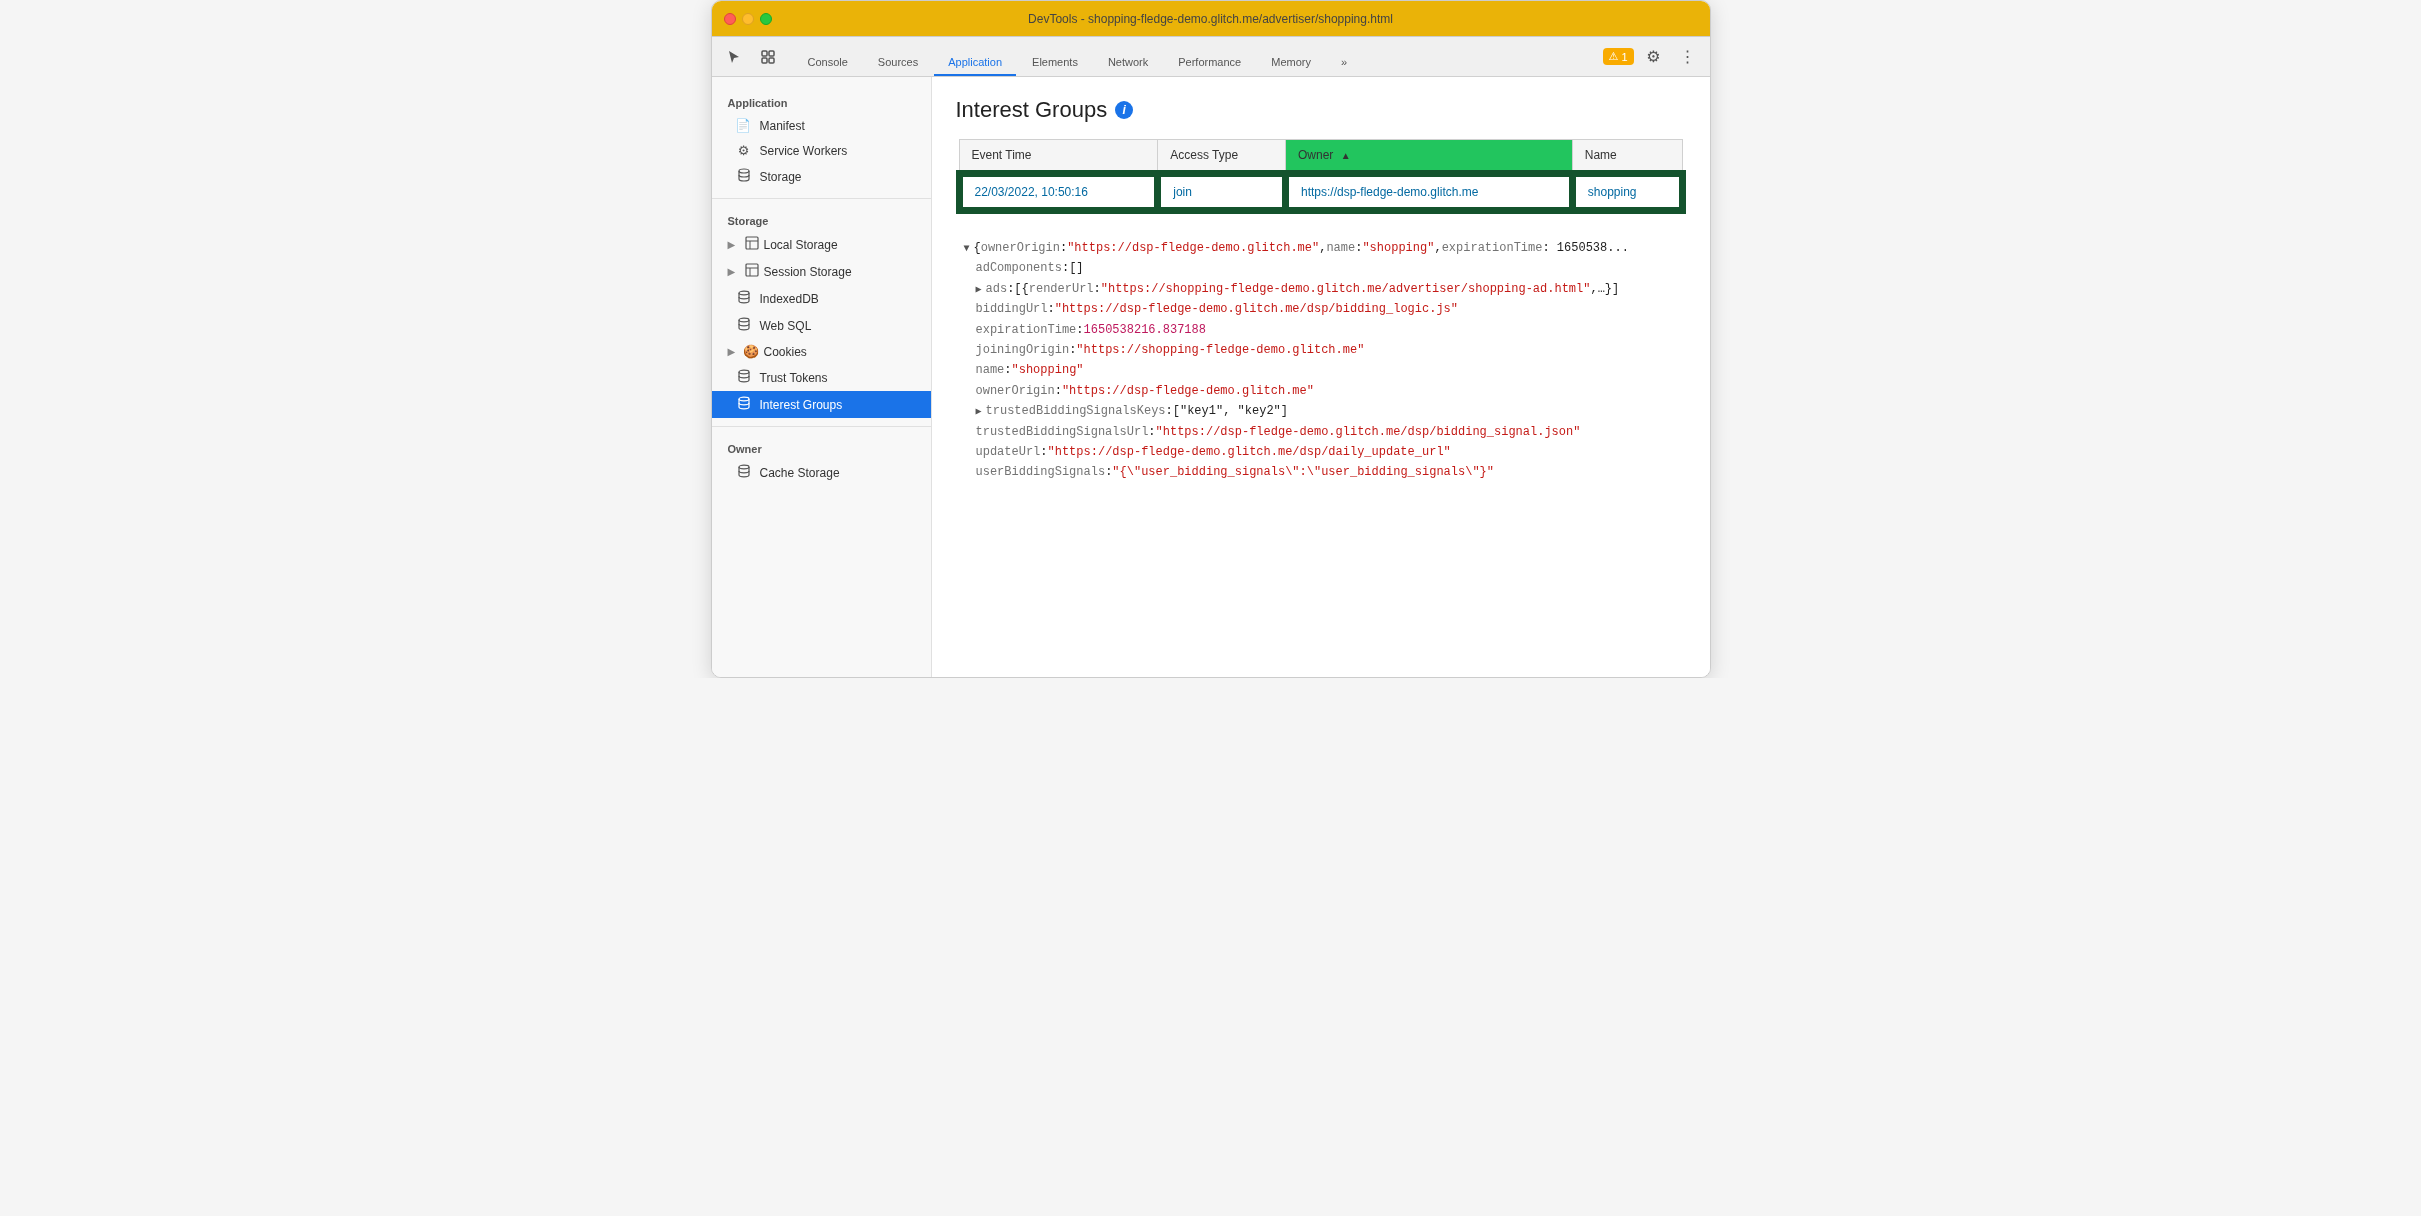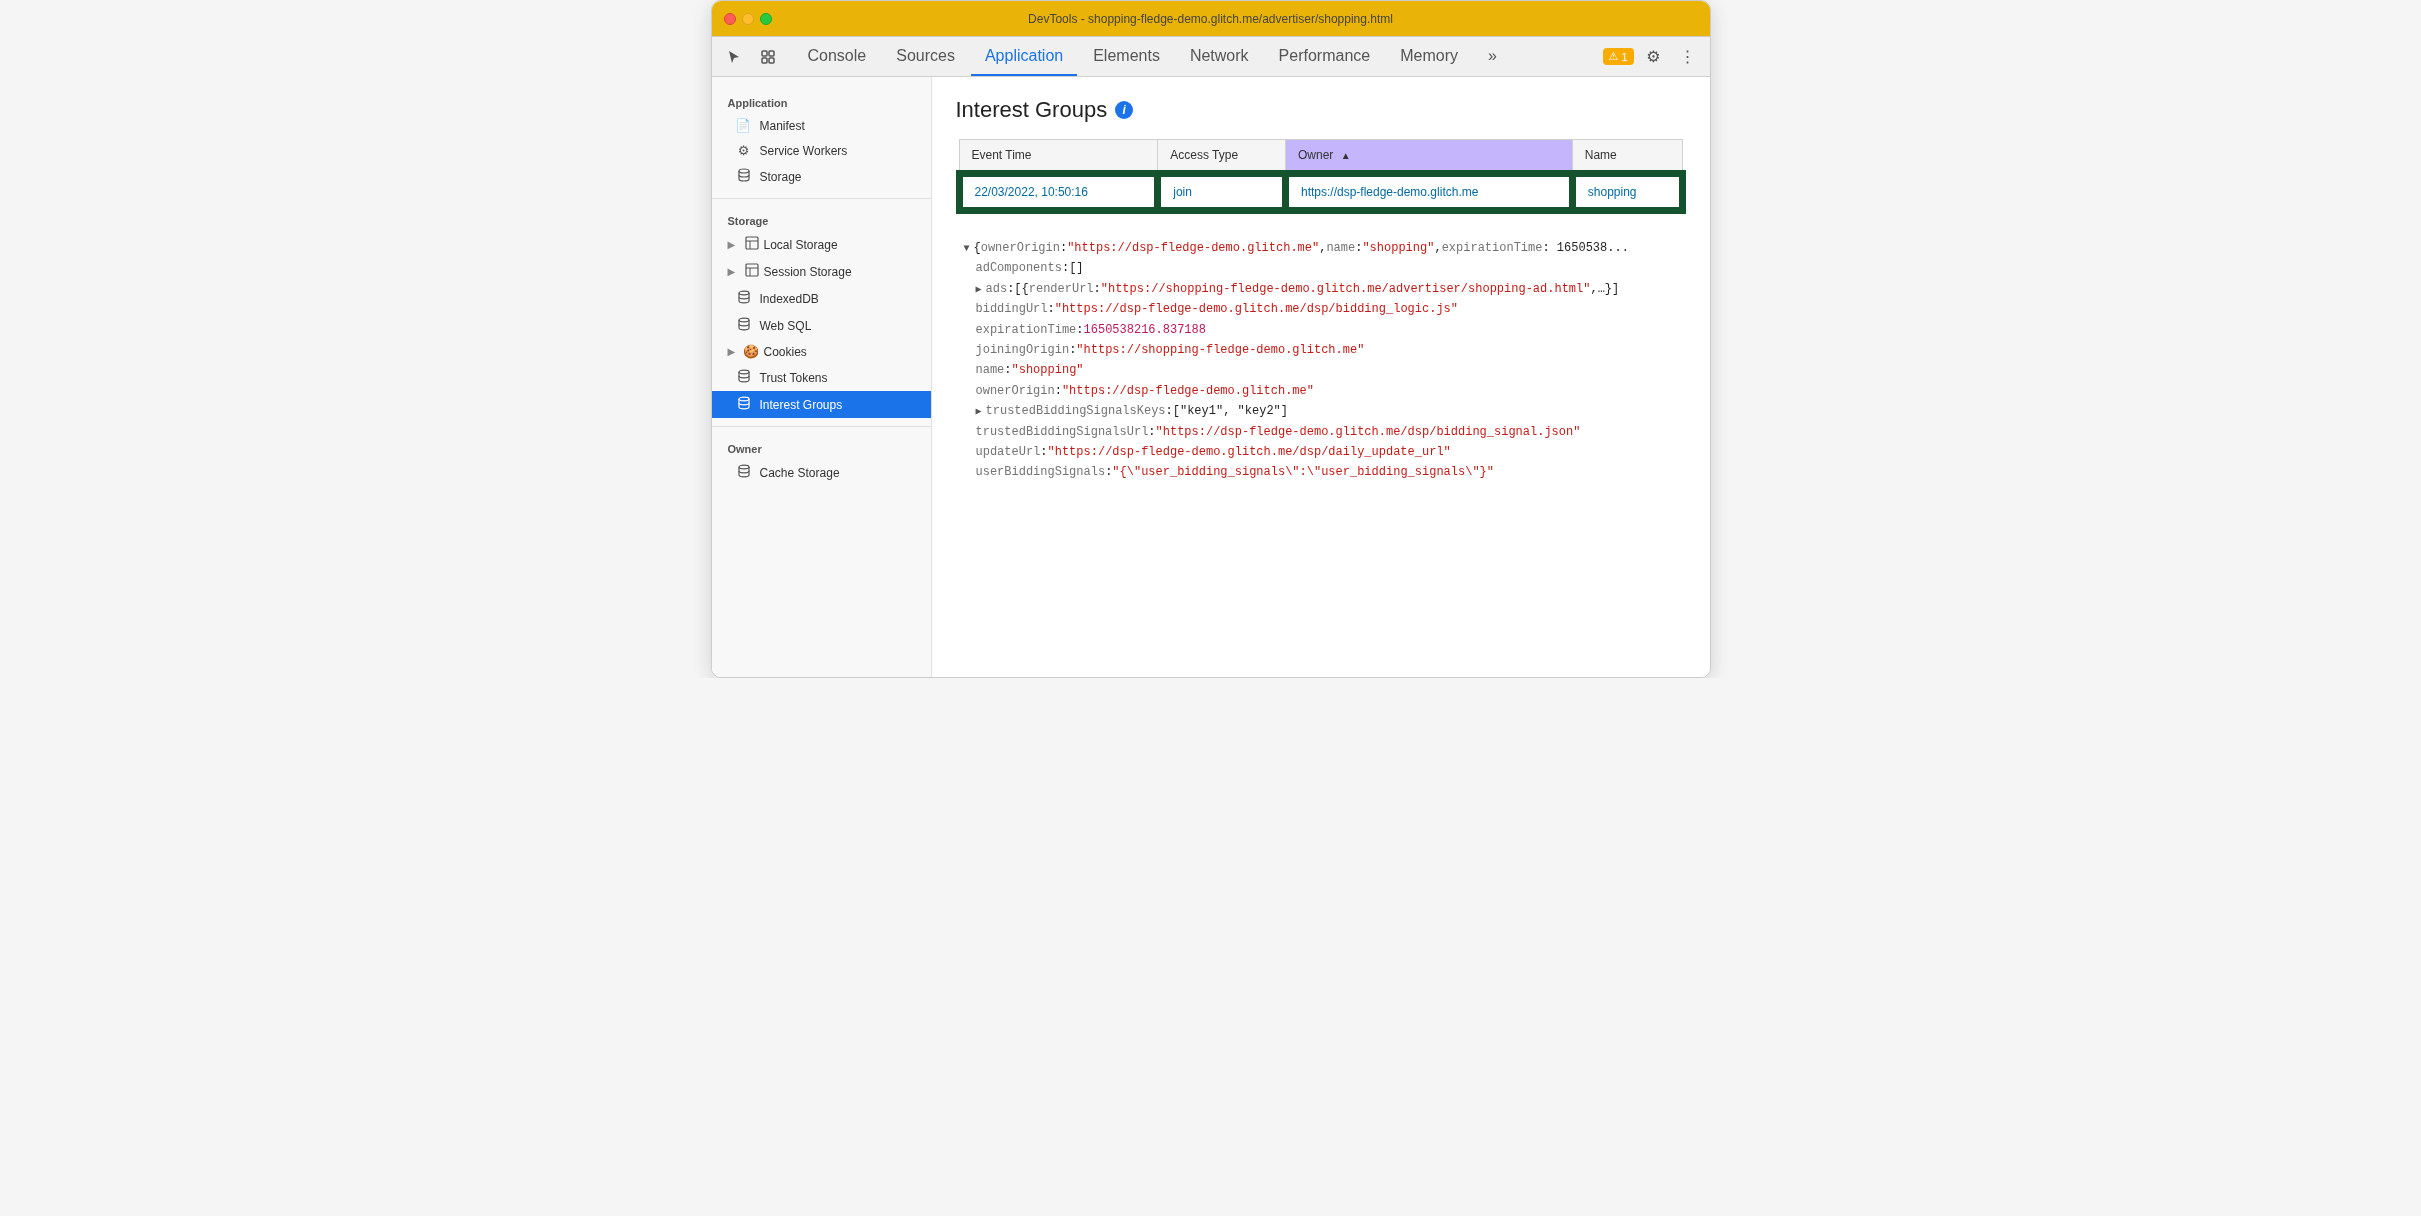--- a/index.html
+++ b/index.html
@@ -71,28 +71,28 @@
       display: flex;
       align-items: center;
       justify-content: center;
       border-radius: 4px;
       cursor: pointer;
       font-size: 14px;
       color: #555;
     }
     .tab {
       padding: 6px 14px;
-      font-size: 16px;
+      font-size: 11px;
       color: #555;
       cursor: pointer;
       border-bottom: 2px solid transparent;
       white-space: nowrap;
       height: 100%;
       display: flex;
-      align-items: center;
+      align-items: flex-end;
     }
     .tab.active {
       color: #1a73e8;
       border-bottom: 2px solid #1a73e8;
       font-weight: 500;
     }
     .tab-bar-right {
       margin-left: auto;
       display: flex;
       align-items: center;
@@ -224,21 +224,21 @@
     .data-table th {
       background: #f5f5f5;
       padding: 8px 12px;
       text-align: left;
       border: 1px solid #d0d0d0;
       font-weight: 500;
       color: #333;
       white-space: nowrap;
     }
     .data-table th.sorted {
-      background: #c4b5fd;
+      background: #22c55e;
     }
     .sort-arrow {
       margin-left: 4px;
       font-size: 10px;
     }
     .data-table td {
       padding: 8px 12px;
       border: 7px solid #14532d;
       color: #0369a1;
     }

